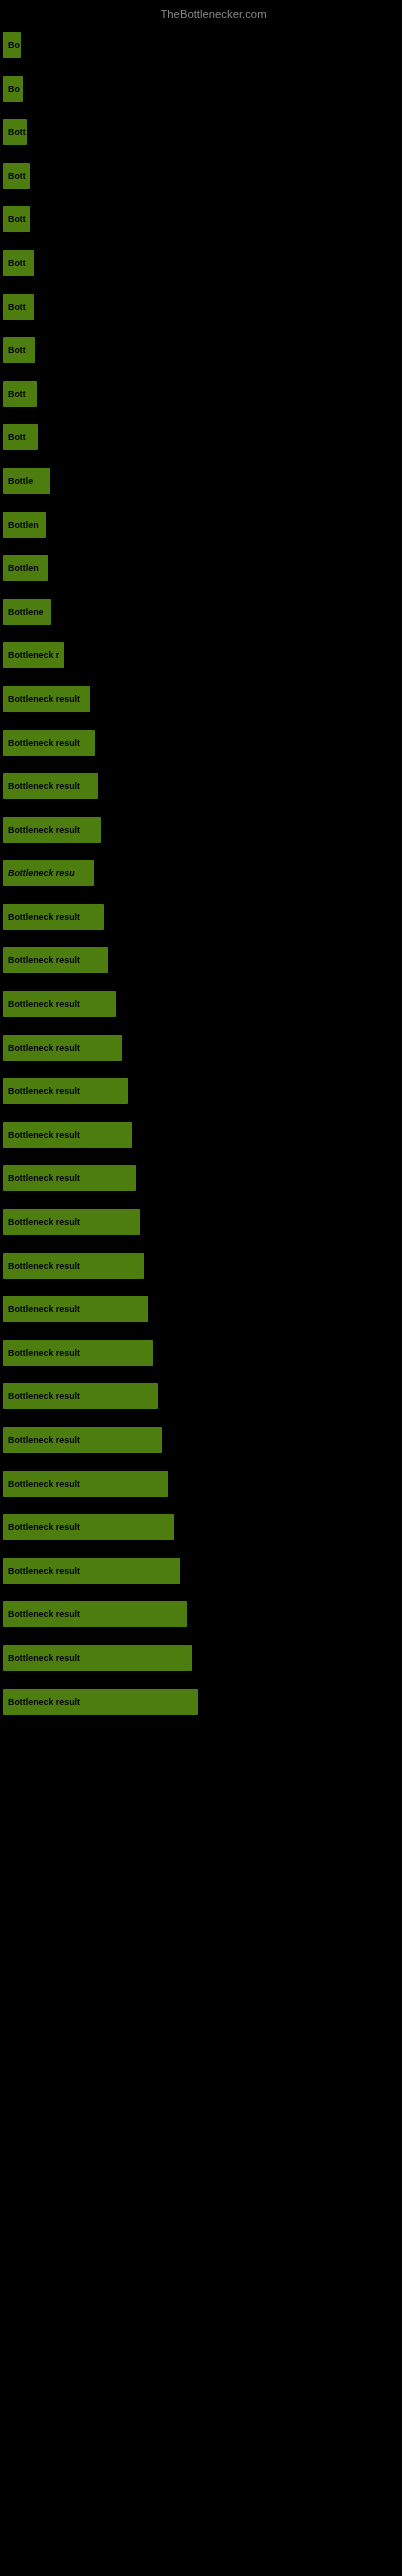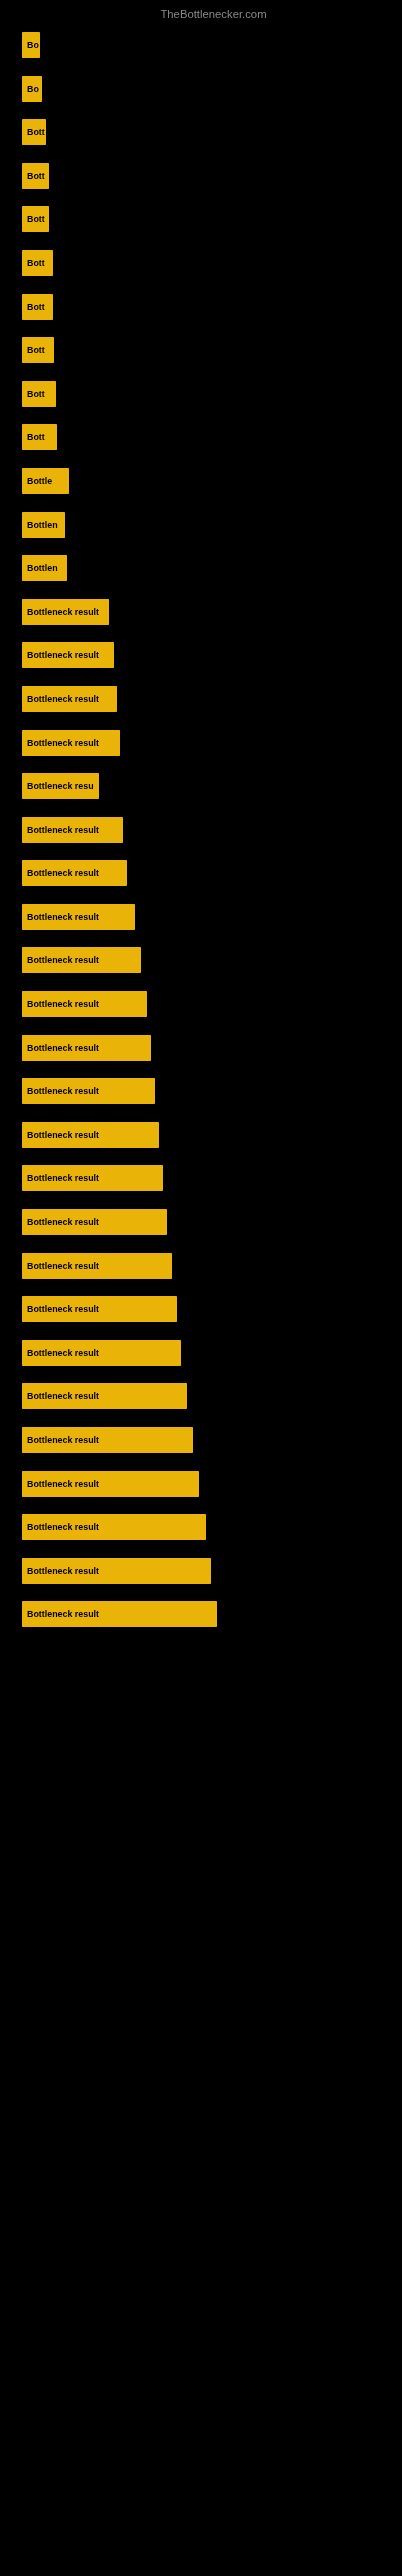--- a/index.html
+++ b/index.html
@@ -37,29 +37,28 @@
     }
 
     .result-item {
       display: flex;
       align-items: center;
       margin-bottom: 1.6px;
       height: 42px;
     }
 
     .result-bar {
-      background-color: #eab308;
+      background-color: #4d7c0f;
       height: 26px;
       display: flex;
       align-items: center;
       padding: 0 4.8px;
       border-radius: 0.8px;
       white-space: nowrap;
       overflow: hidden;
-      margin-left: 19px;
     }
 
     .result-bar span {
       color: #000000;
       font-size: 8.9px;
       font-weight: bold;
     }
   </style>
 </head>
 <body>
@@ -126,41 +125,51 @@
       <div class="result-bar" style="width: 43px;">
         <span>Bottlen</span>
       </div>
     </div>
     <div class="result-item">
       <div class="result-bar" style="width: 45px;">
         <span>Bottlen</span>
       </div>
     </div>
     <div class="result-item">
+      <div class="result-bar" style="width: 48px;">
+        <span>Bottlene</span>
+      </div>
+    </div>
+    <div class="result-item">
+      <div class="result-bar" style="width: 61px;">
+        <span>Bottleneck r</span>
+      </div>
+    </div>
+    <div class="result-item">
       <div class="result-bar" style="width: 87px;">
         <span>Bottleneck result</span>
       </div>
     </div>
     <div class="result-item">
       <div class="result-bar" style="width: 92px;">
         <span>Bottleneck result</span>
       </div>
     </div>
     <div class="result-item">
       <div class="result-bar" style="width: 95px;">
         <span>Bottleneck result</span>
       </div>
     </div>
     <div class="result-item">
       <div class="result-bar" style="width: 98px;">
         <span>Bottleneck result</span>
       </div>
     </div>
     <div class="result-item">
-      <div class="result-bar" style="width: 77px;">
+      <div class="result-bar" style="width: 91px; font-style: italic;">
         <span>Bottleneck resu</span>
       </div>
     </div>
     <div class="result-item">
       <div class="result-bar" style="width: 101px;">
         <span>Bottleneck result</span>
       </div>
     </div>
     <div class="result-item">
       <div class="result-bar" style="width: 105px;">

